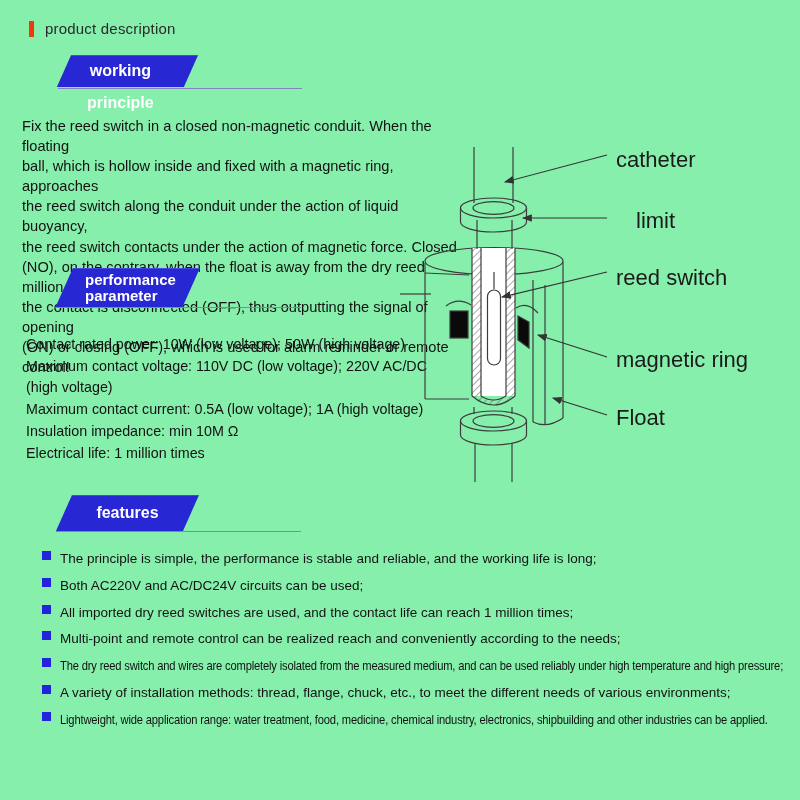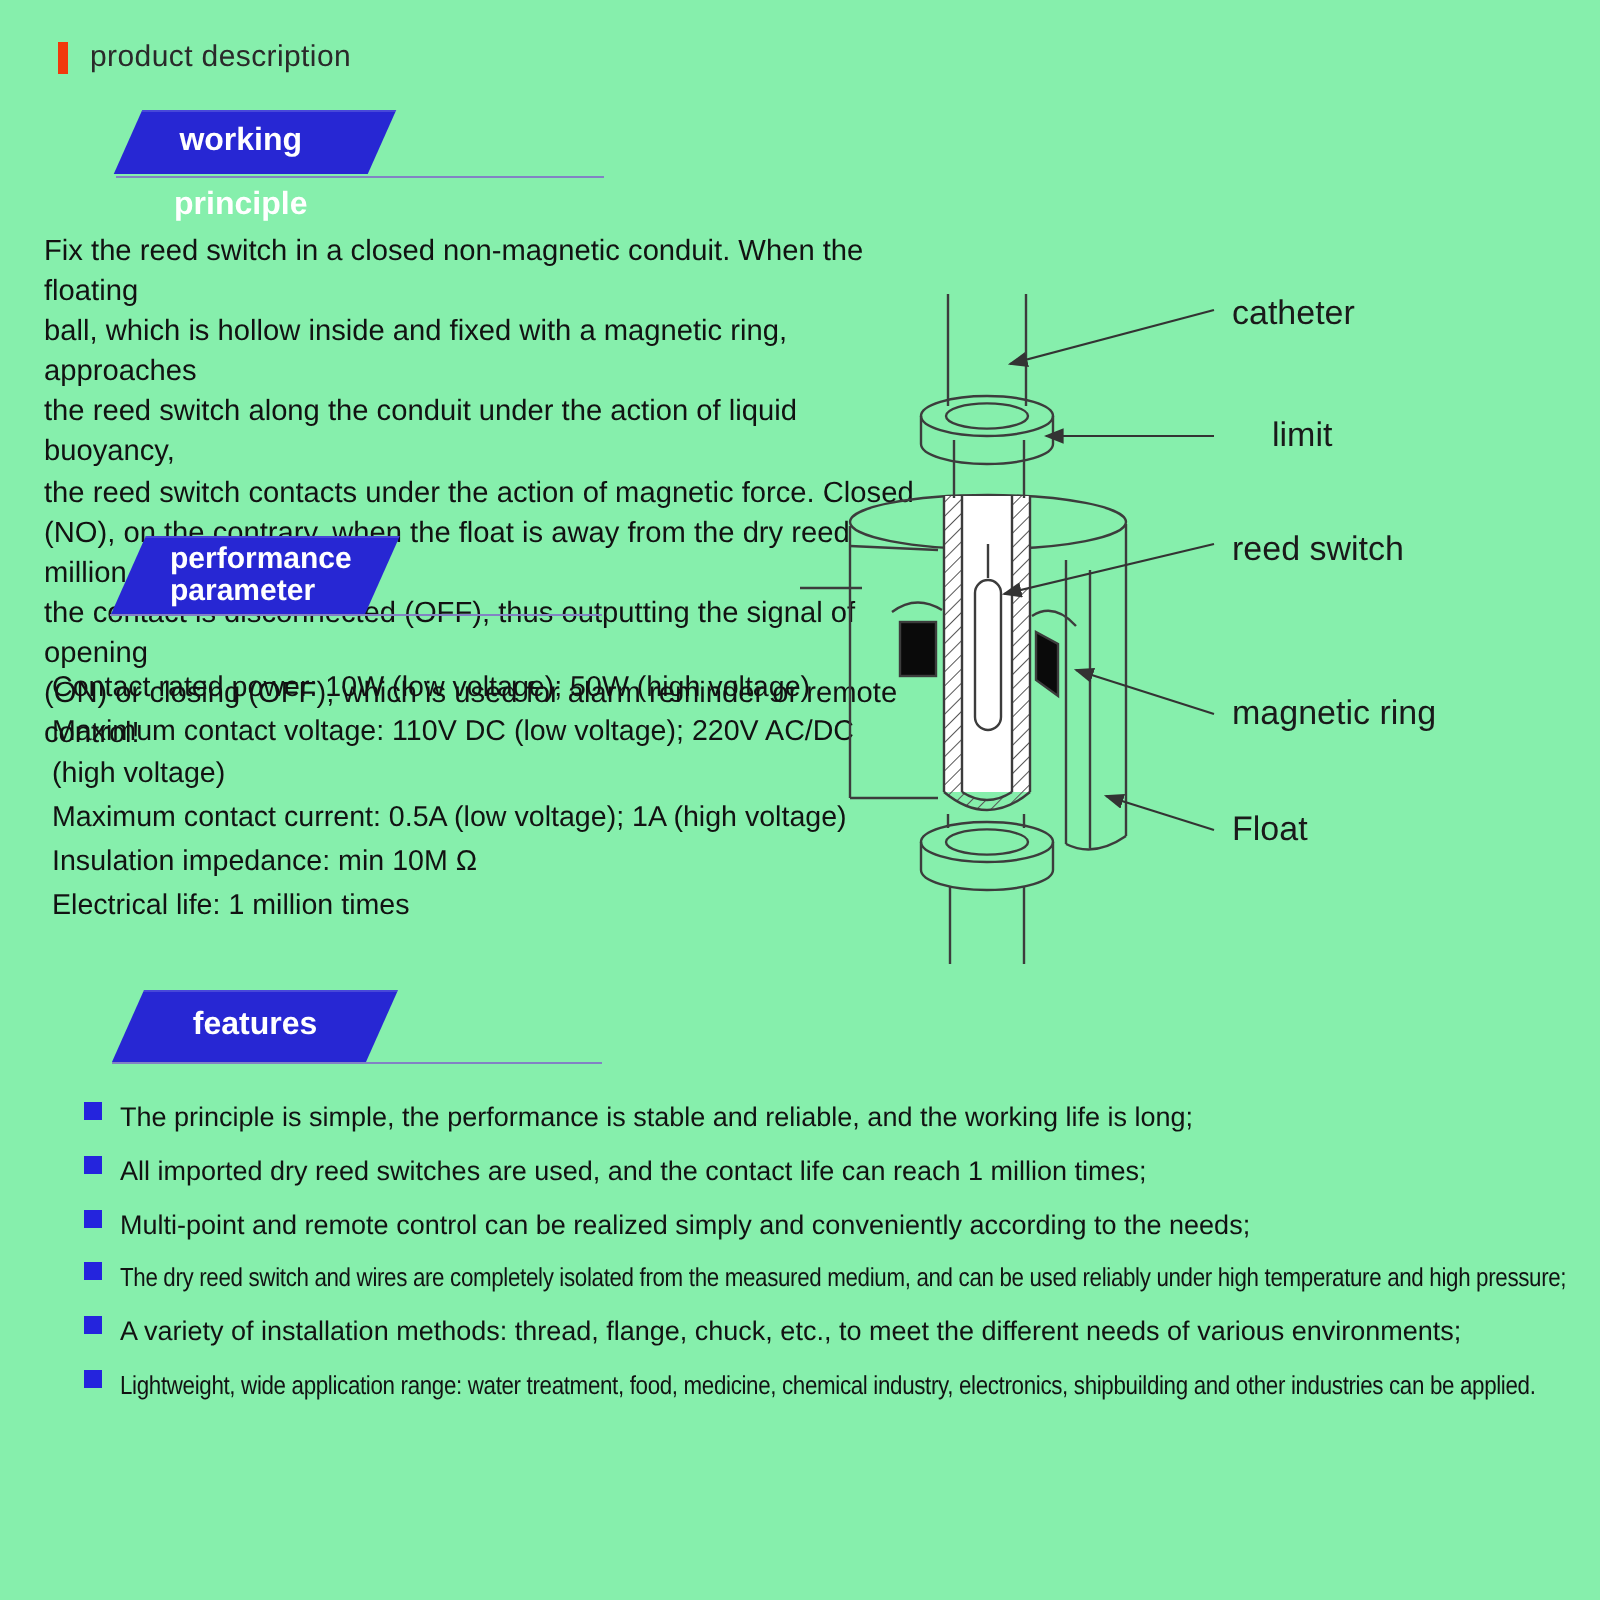--- a/index.html
+++ b/index.html
@@ -35,21 +35,21 @@
   
   .features { position:absolute; left:42px; top:551px; width:755px; }
   .feat { height:26.8px; display:flex; align-items:flex-start; }
   .feat .bullet { width:9px; height:9px; background:#2424dd; margin-right:9px; flex:0 0 9px; }
   .feat-text { font-size:13.5px; color:#121212; white-space:nowrap; }
   .feat-text.condensed { font-size:13px; letter-spacing:-0.2px; transform:scaleX(0.86);
                          transform-origin:left center; display:inline-block; }
 
   
   .diagram-svg { position:absolute; left:395px; top:130px; }
-  .dlabel { position:absolute; left:616px; font-size:17px; color:#1a1a1a; }
+  .dlabel { position:absolute; left:616px; font-size:22px; color:#1a1a1a; }
   .dl-catheter { top:147px; }
   .dl-limit { top:208px;margin-left:20px; }
   .dl-reed { top:265px; }
   .dl-magnet { top:347px; }
   .dl-float { top:405px; }
 </style>
 </head>
 <body>
 
 <div class="stage">
@@ -179,25 +179,29 @@
   </div>
   <div class="underline ul-feat"></div>
 
   <div class="features">
     <div class="feat">
       <span class="bullet"></span>
       <span class="feat-text">The principle is simple, the performance is stable and reliable, and the working life is long;</span>
     </div>
     <div class="feat">
       <span class="bullet"></span>
+      <span class="feat-text">Both AC220V and AC/DC24V circuits can be used;</span>
+    </div>
+    <div class="feat">
+      <span class="bullet"></span>
       <span class="feat-text">All imported dry reed switches are used, and the contact life can reach 1 million times;</span>
     </div>
     <div class="feat">
       <span class="bullet"></span>
-      <span class="feat-text">Multi-point and remote control can be realized simply and conveniently according to the needs;</span>
+      <span class="feat-text">Multi-point and remote control can be realized reach and conveniently according to the needs;</span>
     </div>
     <div class="feat">
       <span class="bullet"></span>
       <span class="feat-text condensed">The dry reed switch and wires are completely isolated from the measured medium, and can be used reliably under high temperature and high pressure;</span>
     </div>
     <div class="feat">
       <span class="bullet"></span>
       <span class="feat-text">A variety of installation methods: thread, flange, chuck, etc., to meet the different needs of various environments;</span>
     </div>
     <div class="feat">

